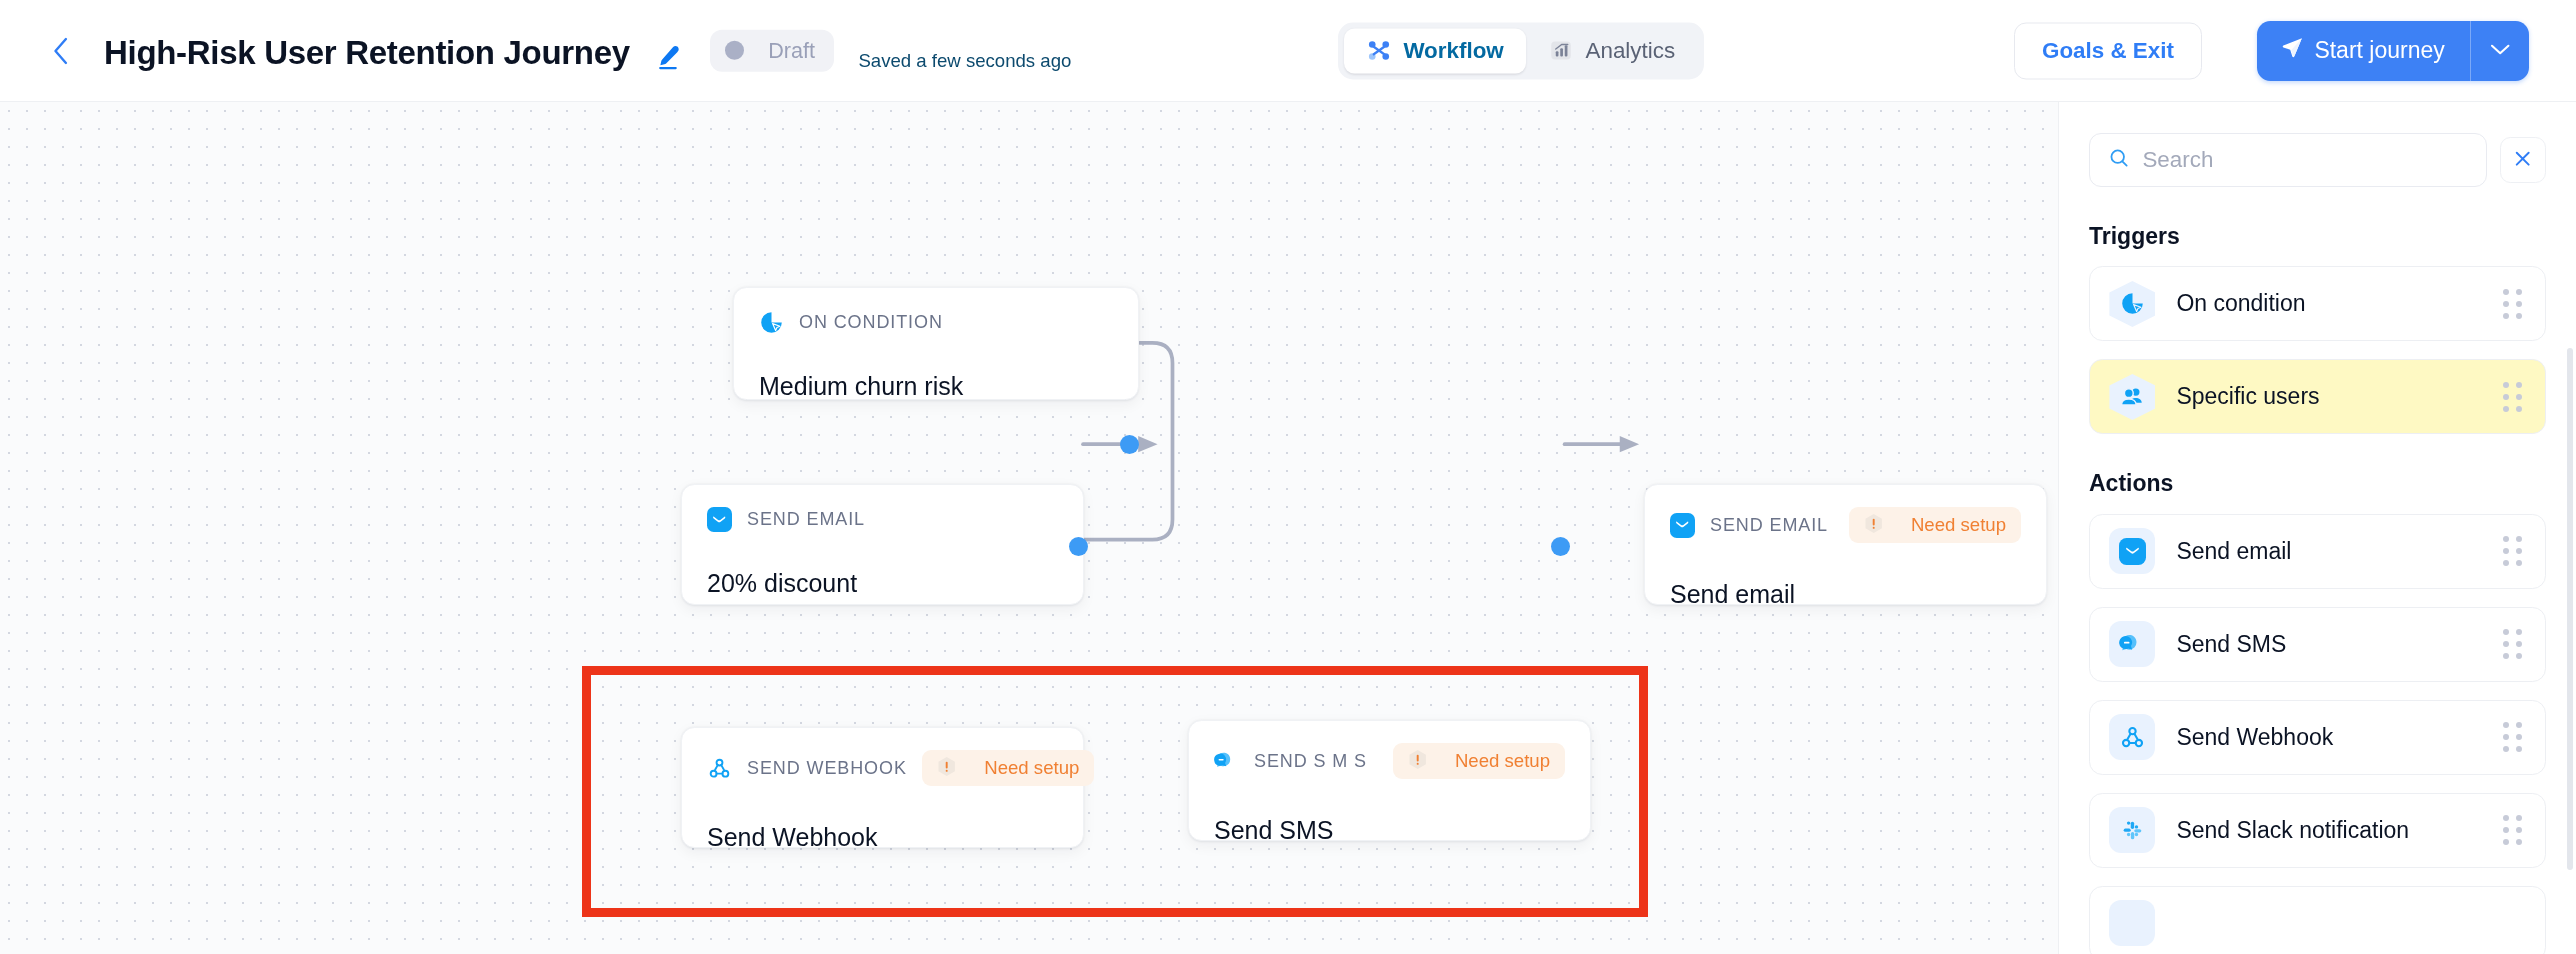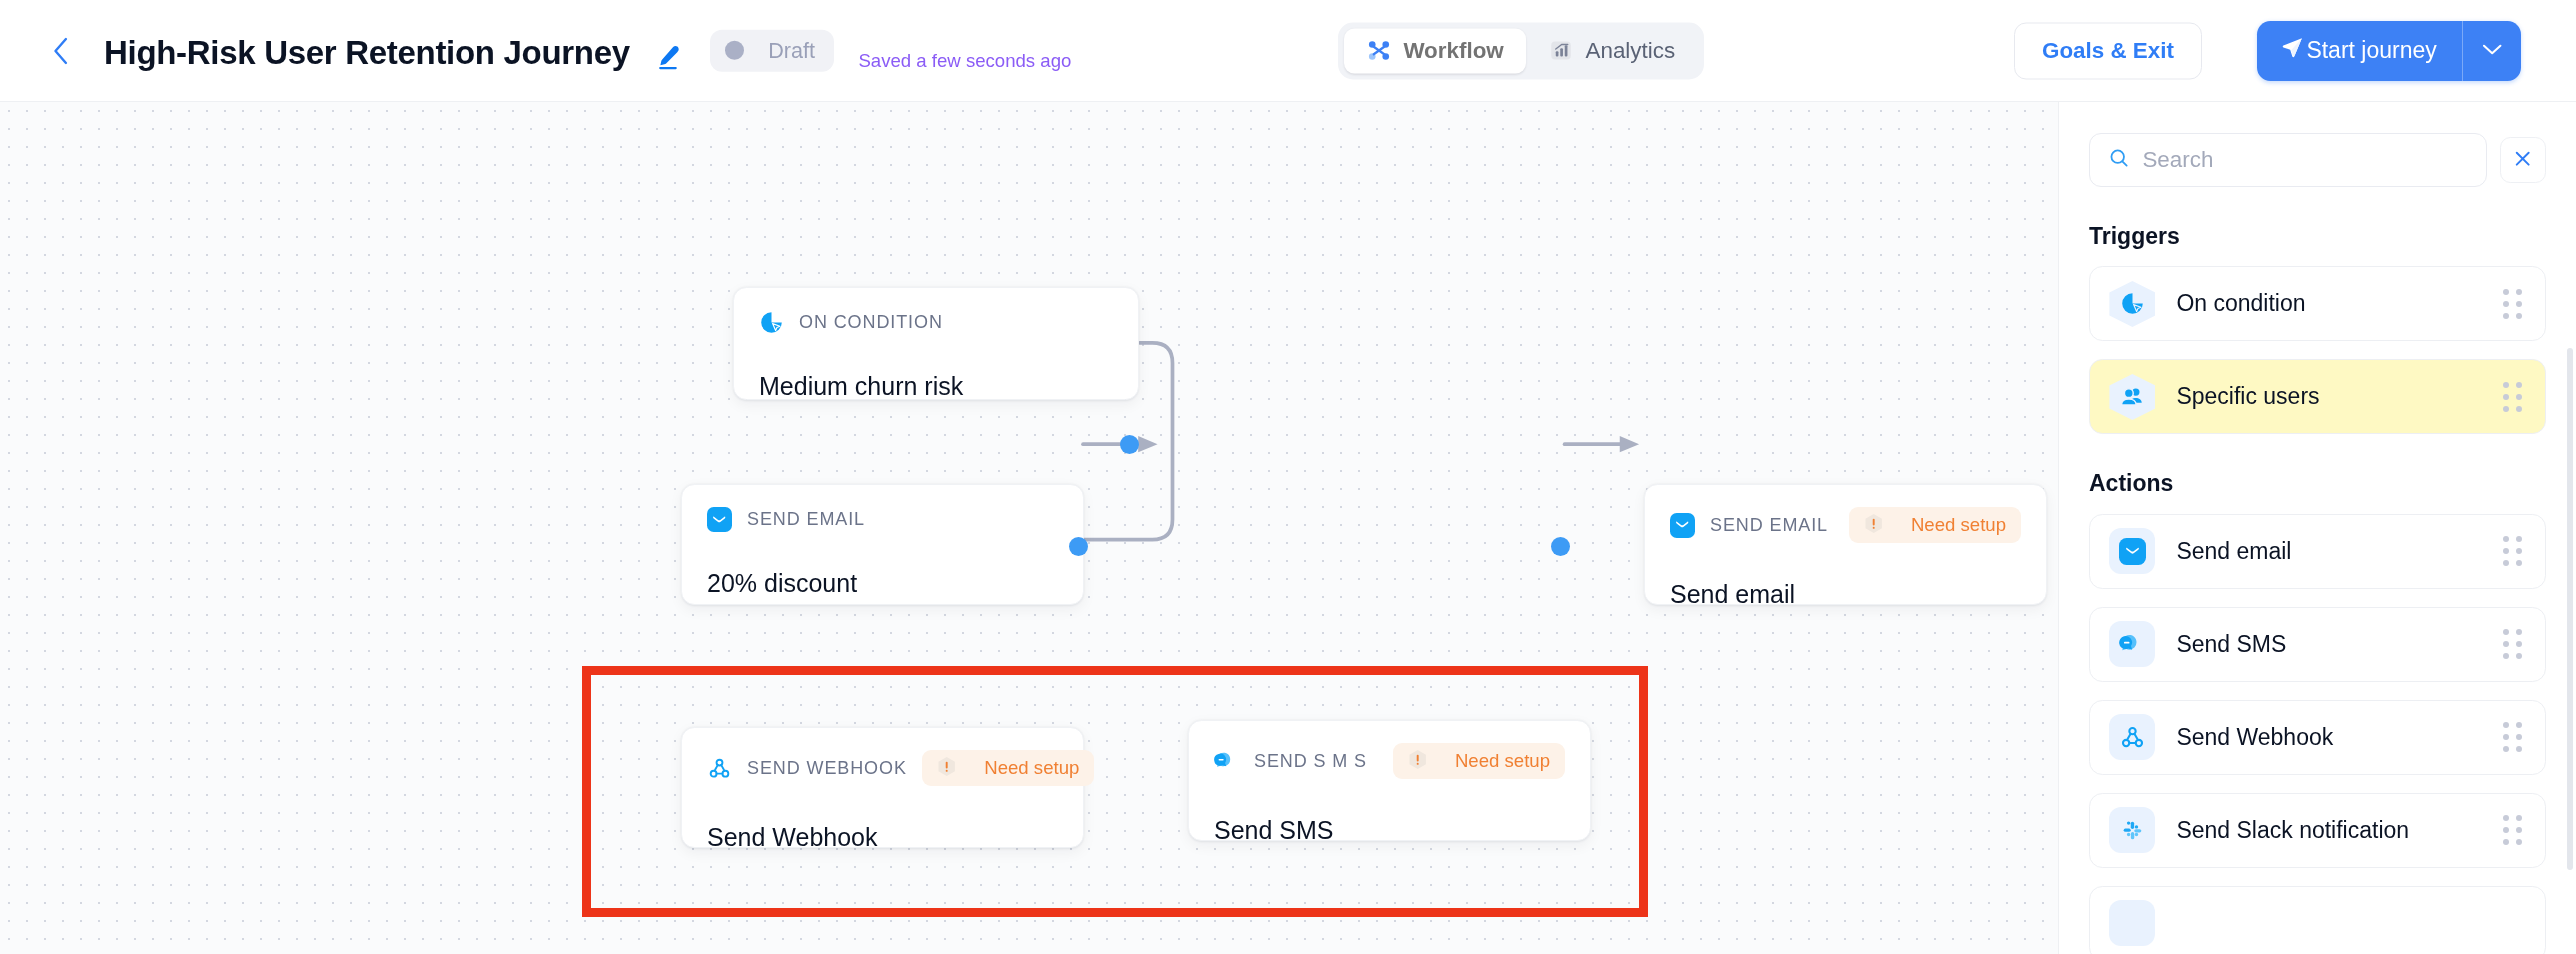--- a/index.html
+++ b/index.html
@@ -42,57 +42,57 @@
   }
   .draft-badge {
     margin-left: 28px;
     display: inline-flex; align-items: center; gap: 24px;
     background: #f1f2f6; border-radius: 12px;
     padding: 8.2px 19.4px 8.2px 15px;
   }
   .draft-dot { width: 19.4px; height: 19.4px; border-radius: 50%; background: #aab0c6; }
   .draft-label { font-size: 21.6px; color: #9aa0b8; font-weight: 400; }
   .saved-text {
-    margin-left: 24px; font-size: 18.6px; color: #8b5cf6; white-space: nowrap;
+    margin-left: 24px; font-size: 18.6px; color: #0c4a6e; white-space: nowrap;
   }
 
   
   .tabs {
     position: absolute; left: 1338px; top: 50%; transform: translateY(-50%);
     display: flex; align-items: center;
     background: #f1f3f7; border-radius: 15px; padding: 6px;
     height: 57px;
   }
   .tab {
     display: flex; align-items: center; gap: 12px;
     padding: 0 22.4px; height: 45px; border-radius: 10.4px;
     font-size: 22.4px; color: #5a6275; cursor: pointer; white-space: nowrap;
   }
   .tab.active {
-    background: #ffffff; color: #737373; font-weight: 700;
+    background: #ffffff; color: #0369a1; font-weight: 700;
     box-shadow: 0 0.7px 2.2px rgba(16,24,40,.10);
   }
   .tab .ticon { width: 25px; height: 25px; display: flex; align-items: center; justify-content: center; }
 
   .goals-btn {
     position: absolute; left: 2014px; top: 50%; transform: translateY(-50%);
     height: 57px; padding: 0 27px;
     display: flex; align-items: center; justify-content: center;
     border: 0.7px solid #e7e9ef; border-radius: 12px; background: #fff;
     font-size: 22.4px; font-weight: 700; color: #2f7df6; cursor: pointer;
     white-space: nowrap;
   }
   .start-group {
     position: absolute; left: 2257px; top: 50%; transform: translateY(-50%);
     display: flex; align-items: stretch; height: 60px;
     border-radius: 13.4px; overflow: hidden; background: #3d81f5;
     box-shadow: 0 1.5px 4.5px rgba(61,129,245,.28);
   }
   .start-main {
-    display: flex; align-items: center; gap: 0;
+    display: flex; align-items: center; gap: 8px;
     padding: 0 25px 0 22.4px; cursor: pointer;
     font-size: 23px; color: #fff; font-weight: 400; white-space: nowrap;
   }
   .start-divider { width: 1.5px; background: rgba(255,255,255,.32); }
   .start-caret {
     width: 58px; display: flex; align-items: center; justify-content: center; cursor: pointer;
   }
 
   
   .canvas {

